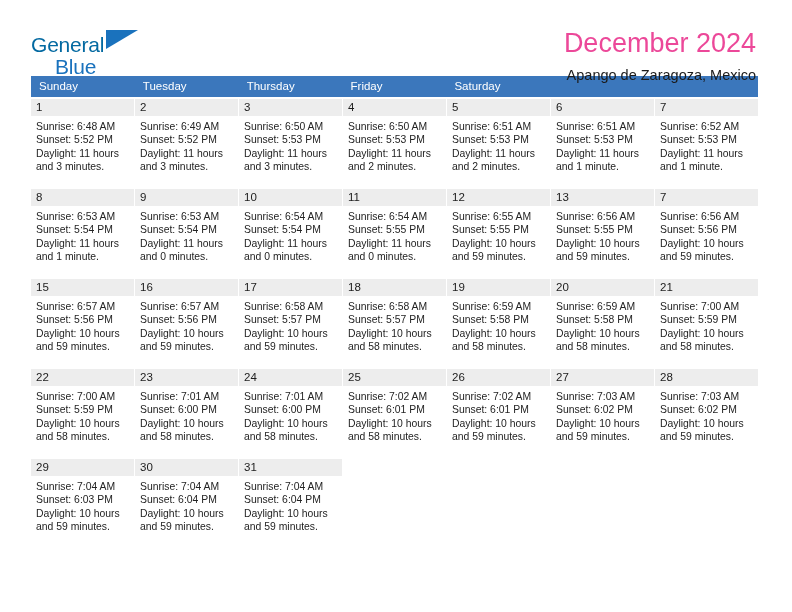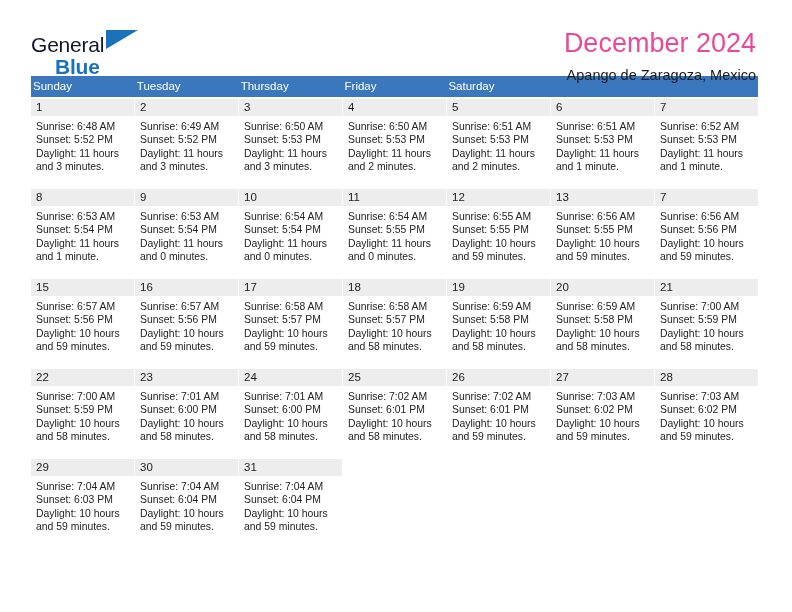--- a/index.html
+++ b/index.html
@@ -25,40 +25,39 @@
   }
   .logo {
     position: relative;
     width: 112px;
     padding-top: 6px;
     line-height: 1;
     user-select: none;
   }
   .logo-row1 {
     font-size: 21px;
-    color: #0f172a;
+    color: #0369a1;
     letter-spacing: -0.2px;
     position: relative;
     display: inline-block;
   }
   .logo-tri {
     position: absolute;
     top: 2px;
     left: 75px;
     width: 0; height: 0;
     border-left: 32px solid #1a72bd;
     border-bottom: 19px solid transparent;
   }
   .logo-row2 {
     font-size: 21px;
     color: #1a72bd;
     margin-left: 24px;
     margin-top: 1px;
     letter-spacing: -0.2px;
-    font-weight: bold;
   }
   .titles {
     text-align: right;
     padding-right: 2px;
   }
   .cal-title {
     font-size: 27px;
     color: #ec4899;
     font-weight: normal;
     line-height: 1.15;
@@ -79,21 +78,21 @@
   .weekdays {
     display: grid;
     grid-template-columns: repeat(7, 1fr);
     background: #3b77bc;
     height: 21px;
   }
   .weekday {
     color: #ffffff;
     font-size: 11.5px;
     line-height: 21px;
-    padding-left: 2px;
+    padding-left: 8px;
     white-space: nowrap;
     overflow: hidden;
   }
 
   .week {
     display: grid;
     grid-template-columns: repeat(7, 1fr);
     column-gap: 1px;
     margin-top: 2px;
     height: 88px;

